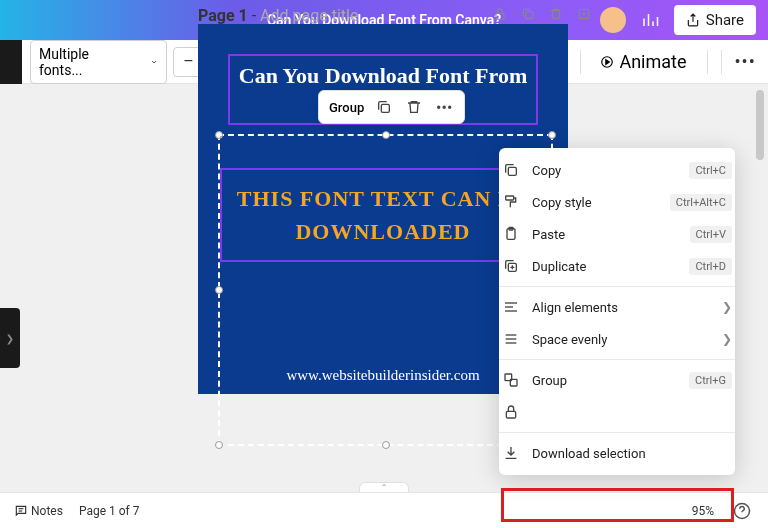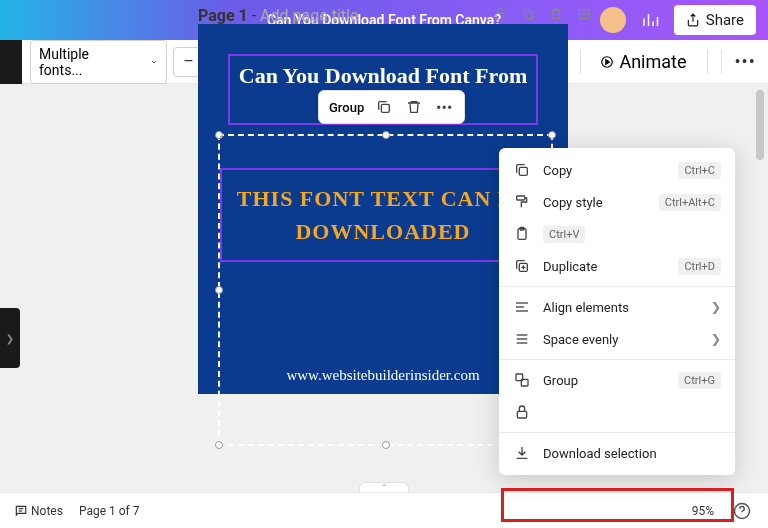--- a/index.html
+++ b/index.html
@@ -49,21 +49,21 @@
   .txt1 { color: #fff; font-size: 22px; font-weight: 700; text-align: center; font-family: Georgia, serif; line-height: 1.25; }
   .txt2-box { position: absolute; top: 144px; left: 22px; right: 22px; border: 2px solid #7c3aed; padding: 12px 4px; }
   .txt2 { color: #f5a623; font-size: 22px; font-weight: 700; text-align: center; font-family: "Comic Sans MS", cursive; line-height: 1.5; text-transform: uppercase; letter-spacing: 1px; }
   .txt3 { position: absolute; bottom: 10px; left: 0; right: 0; text-align: center; color: #fff; font-size: 15px; font-family: Georgia, serif; }
 
   .floating-bar { position: absolute; top: 90px; left: 318px; background: #fff; border: 1px solid #e0e0e0; border-radius: 6px; padding: 6px 10px; display: flex; align-items: center; gap: 10px; box-shadow: 0 2px 8px rgba(0,0,0,0.1); z-index: 5; }
   .fb-label { font-size: 13px; font-weight: 500; }
   .fb-icon { width: 20px; height: 20px; display: flex; align-items: center; justify-content: center; color: #444; cursor: pointer; }
 
   .context-menu { position: absolute; top: 148px; left: 499px; width: 236px; background: #fff; border-radius: 6px; box-shadow: 0 4px 24px rgba(0,0,0,0.18); z-index: 10; padding: 6px 0; }
-  .cm-item { display: flex; align-items: center; padding: 7px 14px; font-size: 13px; color: #222; cursor: pointer; gap: 12px; }
+  .cm-item { display: flex; align-items: center; padding: 7px 3px; font-size: 13px; color: #222; cursor: pointer; gap: 12px; }
   .cm-icon { width: 18px; height: 18px; display: flex; align-items: center; justify-content: center; color: #444; flex-shrink: 0; }
   .cm-label { flex: 1; }
   .cm-shortcut { font-size: 11px; color: #666; background: #f0f0f0; padding: 2px 6px; border-radius: 3px; }
   .cm-arrow { color: #888; font-size: 12px; }
   .cm-sep { height: 1px; background: #eaeaea; margin: 4px 0; }
   .cm-highlight { position: absolute; left: 501px; top: 488px; width: 233px; height: 34px; border: 3px solid #d82020; z-index: 11; pointer-events:none; }
 
   .bottombar { position: absolute; bottom: 0; left: 0; right: 0; height: 36px; background: #fff; border-top: 1px solid #e5e5e5; display: flex; align-items: center; padding: 0 14px; gap: 16px; font-size: 12px; color: #333; }
   .bb-notes { display: flex; align-items: center; gap: 3px; cursor: pointer; }
   .bb-pages { }
@@ -246,20 +246,21 @@
     <span class="cm-label">Copy style</span>
     <span class="cm-shortcut">Ctrl+Alt+C</span>
   </div>
   <div class="cm-item">
     <div class="cm-icon">
         <svg width="16" height="16" viewBox="0 0 24 24" fill="none" stroke="currentColor" stroke-width="2">
           <rect x="6" y="4" width="12" height="16" rx="2"></rect>
           <rect x="9" y="2" width="6" height="4" rx="1"></rect>
         </svg>
       </div>
+    <span class="cm-label">Paste</span>
     <span class="cm-shortcut">Ctrl+V</span>
   </div>
   <div class="cm-item">
     <div class="cm-icon">
         <svg width="16" height="16" viewBox="0 0 24 24" fill="none" stroke="currentColor" stroke-width="2">
           <rect x="8" y="8" width="12" height="12" rx="2"></rect>
           <path d="M4 16V6a2 2 0 012-2h10M14 11v6M11 14h6"></path>
         </svg>
       </div>
     <span class="cm-label">Duplicate</span>

